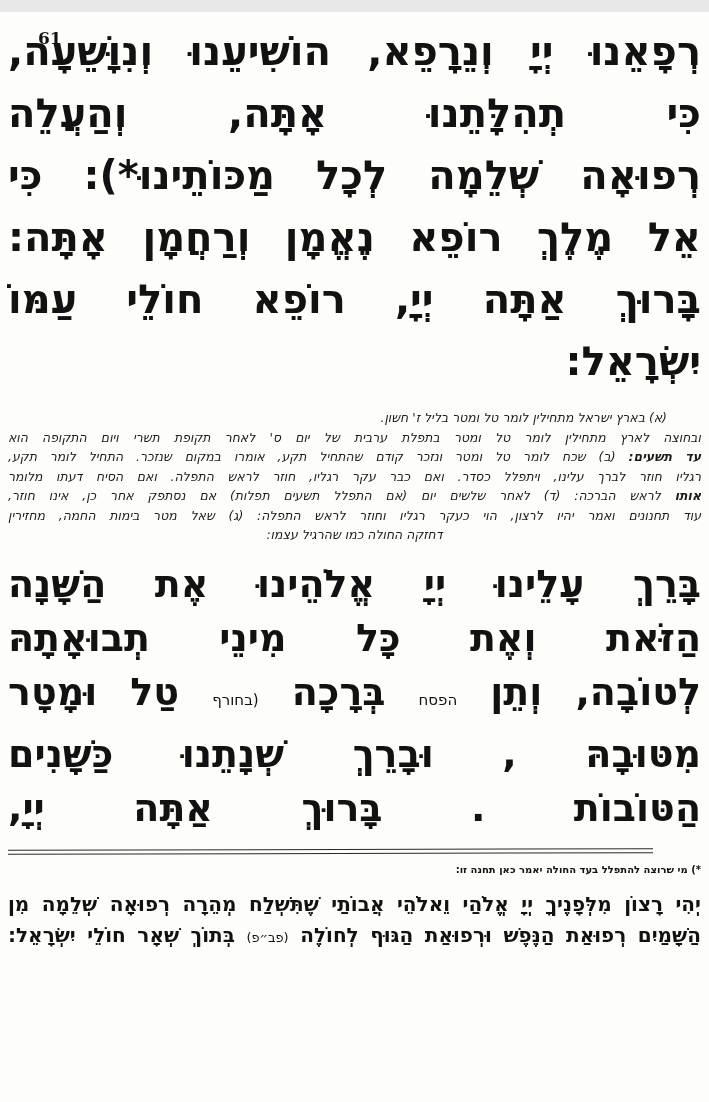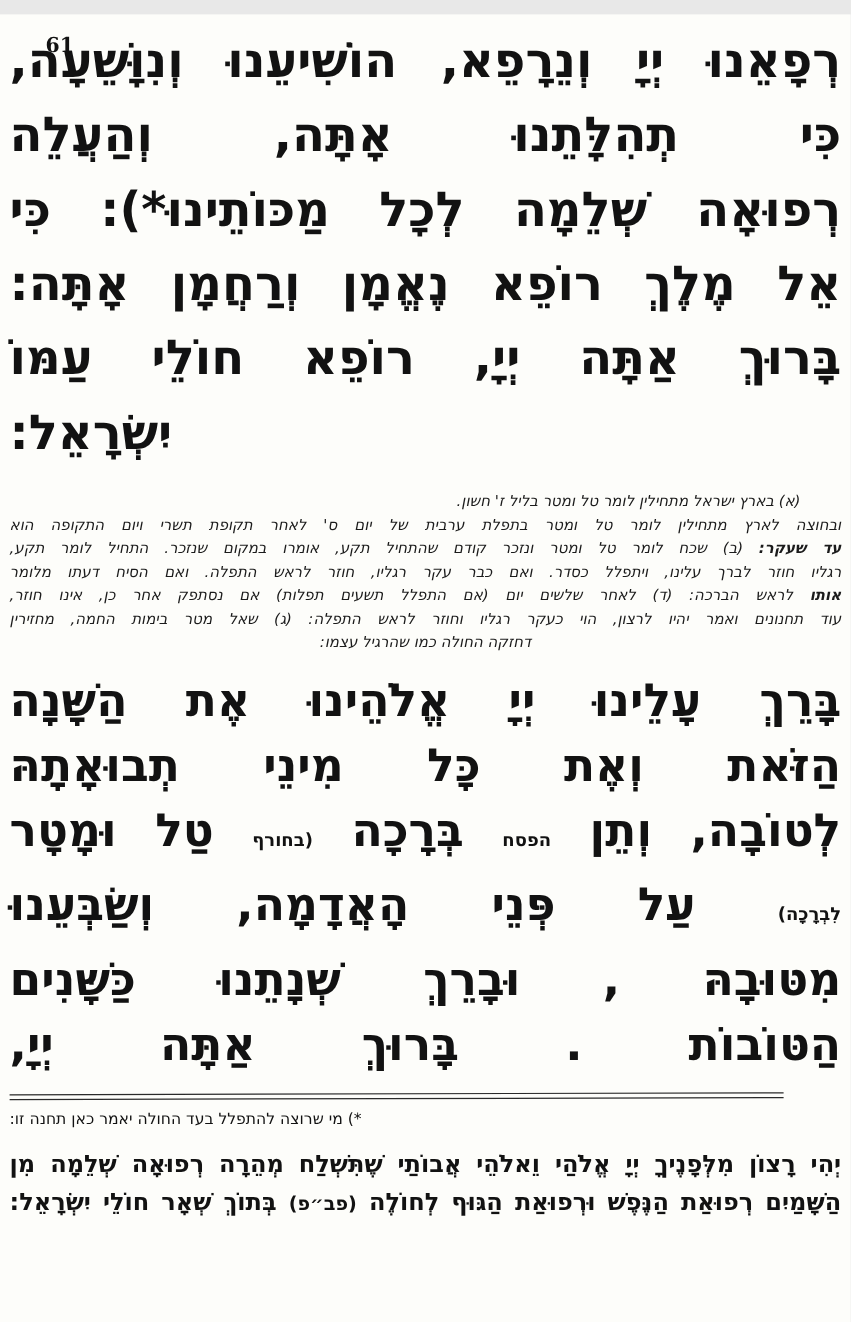--- a/index.html
+++ b/index.html
@@ -28,23 +28,23 @@
     letter-spacing:6px;
   }
   
   .prayer-large{
     font-weight:bold;
     margin-top:8px;
   }
   .refaenu{font-size:40px;line-height:62px;}
   .barech{font-size:38px;line-height:54px;margin-top:12px;}
   .jline{text-align:justify;text-align-last:justify;white-space:nowrap;}
-  .cline{text-align:left;}
+  .cline{text-align:right;}
   .small-inline{
-    font-size:15px;font-weight:bold;
+    font-size:15px;font-weight:normal;
     letter-spacing:0;
   }
   
   .commentary{
     margin-top:16px;
     font-size:12.5px;line-height:19.5px;
     color:#1b1b1b;
     font-weight:normal;
     font-style:italic;
   }
@@ -55,63 +55,62 @@
   
   .divider-rule{
     height:3px;
     border-top:1.4px solid #2a2a2a;
     border-bottom:1px solid #2a2a2a;
     margin:14px -10px 10px 0;
     margin-right:48px;
     transform:rotate(-0.15deg);
   }
   .footnote{
-    text-align:left;
-    font-size:13px;font-weight:normal;
+    text-align:right;
+    font-size:10px;font-weight:bold;
   }
   .footnote-marker{white-space:nowrap;}
   
   .sick-prayer{
     margin-top:14px;
     font-size:20px;font-weight:bold;
     line-height:31px;
   }
-  .sick-prayer .small-inline{font-size:16px;}
+  .sick-prayer .small-inline{font-size:13px;}
 </style>
 </head>
 <body>
 
 <div class="page">
 
   <div class="page-number">61</div>
 
   <div class="prayer-large refaenu">
     <div class="jline">רְפָאֵנוּ יְיָ וְנֵרָפֵא, הוֹשִׁיעֵנוּ וְנִוָּשֵׁעָה,</div>
     <div class="jline">כִּי תְהִלָּתֵנוּ אָתָּה, וְהַעֲלֵה</div>
     <div class="jline">רְפוּאָה שְׁלֵמָה לְכָל מַכּוֹתֵינוּ*): כִּי</div>
     <div class="jline">אֵל מֶלֶךְ רוֹפֵא נֶאֱמָן וְרַחֲמָן אָתָּה:</div>
     <div class="jline">בָּרוּךְ אַתָּה יְיָ, רוֹפֵא חוֹלֵי עַמּוֹ</div>
     <div class="cline">יִשְׂרָאֵל:</div>
   </div>
 
   <div class="commentary">
     <div class="first">(א) בארץ ישראל מתחילין לומר טל ומטר בליל ז' חשון.</div>
     <div class="jline">ובחוצה לארץ מתחילין לומר טל ומטר בתפלת ערבית של יום ס' לאחר תקופת תשרי ויום התקופה הוא</div>
-    <div class="jline"><span class="lead-bold">עד שעקר:</span> <span>(ב) שכח לומר טל ומטר ונזכר קודם שהתחיל תקע, אומרו במקום שנזכר. התחיל לומר תקע,</span></div>
+    <div class="jline"><span class="lead-bold">עד תשעים:</span> <span>(ב) שכח לומר טל ומטר ונזכר קודם שהתחיל תקע, אומרו במקום שנזכר. התחיל לומר תקע,</span></div>
     <div class="jline">רגליו חוזר לברך עלינו, ויתפלל כסדר. ואם כבר עקר רגליו, חוזר לראש התפלה. ואם הסיח דעתו מלומר</div>
     <div class="jline"><span class="lead-bold">אותו</span> <span>לראש הברכה: (ד) לאחר שלשים יום (אם התפלל תשעים תפלות) אם נסתפק אחר כן, אינו חוזר,</span></div>
     <div class="jline">עוד תחנונים ואמר יהיו לרצון, הוי כעקר רגליו וחוזר לראש התפלה: (ג) שאל מטר בימות החמה, מחזירין</div>
     <div class="last">דחזקה החולה כמו שהרגיל עצמו:</div>
   </div>
 
   <div class="prayer-large barech">
     <div class="jline">בָּרֵךְ עָלֵינוּ יְיָ אֱלֹהֵינוּ אֶת הַשָּׁנָה</div>
     <div class="jline">הַזֹּאת וְאֶת כָּל מִינֵי תְבוּאָתָהּ</div>
     <div class="jline"><span>לְטוֹבָה, וְתֵן</span> <span class="small-inline">הפסח</span> <span>בְּרָכָה</span> <span class="small-inline">(בחורף</span> <span>טַל וּמָטָר</span></div>
-    <div class="jline"><span class="small-inline">לִבְרָכָה)</span> <span>עַל פְּנֵי הָאֲדָמָה, וְשַׂבְּעֵנוּ</span></div>
     <div class="jline">מִטּוּבָהּ , וּבָרֵךְ שְׁנָתֵנוּ כַּשָּׁנִים</div>
     <div class="jline">הַטּוֹבוֹת . בָּרוּךְ אַתָּה יְיָ,</div>
   </div>
 
   <div class="divider-rule"></div>
   <div class="footnote">
     <span class="footnote-marker">*)</span> <span>מי שרוצה להתפלל בעד החולה יאמר כאן תחנה זו:</span>
   </div>
 
   <div class="sick-prayer">

